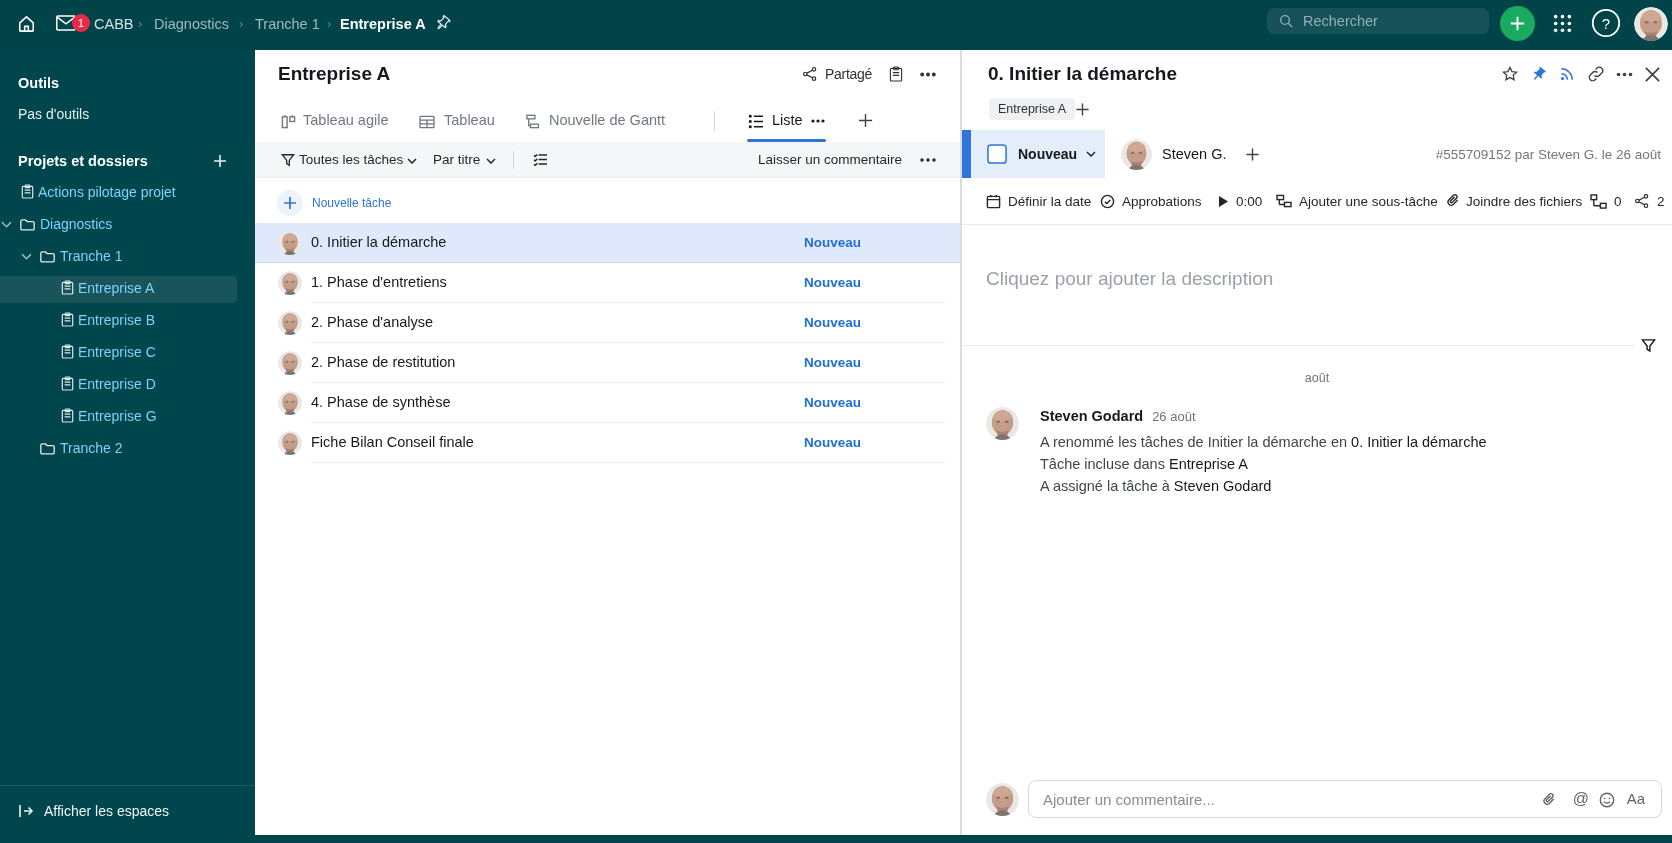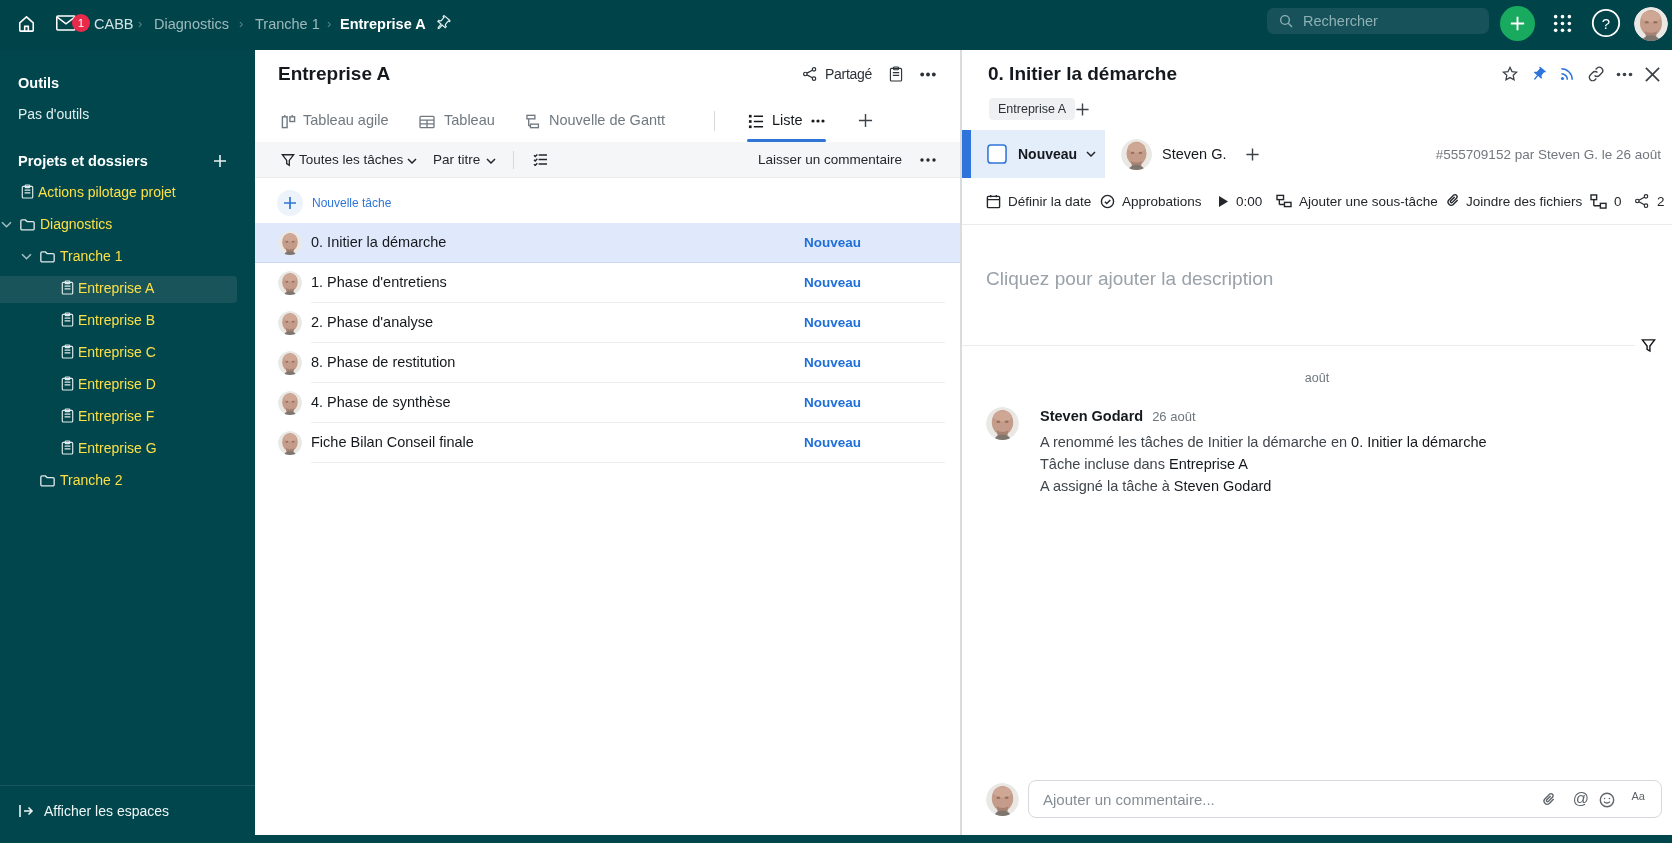--- a/index.html
+++ b/index.html
@@ -16,21 +16,21 @@
 #search { left:1267px; top:8px; width:222px; height:26px; background:#17525a; border-radius:7px; display:flex; align-items:center; color:#8fb0b4; font-size:14.5px; }
 #plusbtn { left:1500px; top:6px; width:35px; height:35px; border-radius:50%; background:#18aa5e; display:flex; align-items:center; justify-content:center; }
 #gridbtn { left:1547px; top:8px; width:30px; height:30px; display:flex; align-items:center; justify-content:center; }
 #helpbtn { left:1591px; top:8px; width:30px; height:30px; }
 #avatar-top { left:1634px; top:7px; width:34px; height:34px; border-radius:50%; overflow:hidden; }
 
 
 #sidebar { position:absolute; left:0; top:50px; width:255px; height:793px; background:#01464c; color:#e3eeee; }
 #sidebar > * { position:absolute; }
 .sb-head { font-size:14.5px; font-weight:700; color:#fdfefe; }
-.sb-item { display:flex; align-items:center; font-size:14px; height:32px; color:#fde047; }
+.sb-item { display:flex; align-items:center; font-size:14px; height:32px; color:#7dd3fc; }
 #sb-selected { left:0; top:226px; width:237px; height:27px; background:#19545b; border-radius:0 4px 4px 0; }
 #sb-bottom { left:0; top:735px; width:255px; height:50px; border-top:1px solid #1d565d; display:flex; align-items:center; padding-left:18px; color:#eef5f5; font-size:14px; }
 
 
 #midpanel { position:absolute; left:255px; top:50px; width:705px; height:785px; background:#fff; }
 #rightpanel { position:absolute; left:962px; top:50px; width:710px; height:785px; background:#fff; }
 #vsep { position:absolute; left:960px; top:50px; width:2px; height:785px; background:#d9dcdf; }
 
 
 #midpanel > * { position:absolute; }
@@ -212,28 +212,20 @@
           <path d="M5.5 9h9M5.5 13h9"></path>
         </svg>
         <span style="position:absolute; left:78px; top:8px;">Entreprise D</span>
       </div>
       <div class="sb-item" style="position:relative;">
         <svg style="position:absolute; left:61px; top:8px;" width="13" height="15" viewBox="0 0 20 22" fill="none" stroke="#dfeaea" stroke-width="1.8">
           <rect x="2" y="3" width="16" height="18" rx="1.5"></rect>
           <rect x="6.5" y="1" width="7" height="4" rx="1"></rect>
           <path d="M5.5 9h9M5.5 13h9"></path>
         </svg>
-        <span style="position:absolute; left:78px; top:8px;">Entreprise F</span>
-      </div>
-      <div class="sb-item" style="position:relative;">
-        <svg style="position:absolute; left:61px; top:8px;" width="13" height="15" viewBox="0 0 20 22" fill="none" stroke="#dfeaea" stroke-width="1.8">
-          <rect x="2" y="3" width="16" height="18" rx="1.5"></rect>
-          <rect x="6.5" y="1" width="7" height="4" rx="1"></rect>
-          <path d="M5.5 9h9M5.5 13h9"></path>
-        </svg>
         <span style="position:absolute; left:78px; top:8px;">Entreprise G</span>
       </div>
       <div class="sb-item" style="position:relative;">
         <svg style="position:absolute; left:40px; top:10px;" width="15" height="13" viewBox="0 0 18 15" fill="none" stroke="#dfeaea" stroke-width="1.6">
           <path d="M1 3.5a1.5 1.5 0 0 1 1.5-1.5h4L8.5 4h7A1.5 1.5 0 0 1 17 5.5v7a1.5 1.5 0 0 1-1.5 1.5h-13A1.5 1.5 0 0 1 1 12.5z"></path>
         </svg>
         <span style="position:absolute; left:60px; top:8px;">Tranche 2</span>
       </div>
     </div>
   <div id="sb-bottom">
@@ -385,21 +377,21 @@
           <svg width="24" height="24" viewBox="0 0 34 34">
             <circle cx="17" cy="17" r="17" fill="#eae8e5"></circle>
             <ellipse cx="17" cy="16" rx="11" ry="13" fill="#c49c89"></ellipse>
             <ellipse cx="17" cy="9.5" rx="9.5" ry="5.5" fill="#cea795"></ellipse>
             <ellipse cx="12.7" cy="15.2" rx="2" ry="1.3" fill="#96705f"></ellipse>
             <ellipse cx="21.3" cy="15.2" rx="2" ry="1.3" fill="#96705f"></ellipse>
             <path d="M11 24a8 5.5 0 0 0 12 0l-1 6H12z" fill="#a58271"></path>
             <path d="M8 34a9.5 8 0 0 1 18 0z" fill="#7d756e"></path>
           </svg>
         </div>
-        <span class="tname">8. Phase de restitution</span>
+        <span class="tname">2. Phase de restitution</span>
         <span class="tstatus">Nouveau</span>
         <div class="tline"></div>
       </div>
       <div class="trow">
         <div class="tavatar">
           <svg width="24" height="24" viewBox="0 0 34 34">
             <circle cx="17" cy="17" r="17" fill="#eae8e5"></circle>
             <ellipse cx="17" cy="16" rx="11" ry="13" fill="#c49c89"></ellipse>
             <ellipse cx="17" cy="9.5" rx="9.5" ry="5.5" fill="#cea795"></ellipse>
             <ellipse cx="12.7" cy="15.2" rx="2" ry="1.3" fill="#96705f"></ellipse>
@@ -590,17 +582,17 @@
       <svg style="position:absolute; right:106px; top:11px;" width="12" height="16" viewBox="0 0 13 17" fill="none" stroke="#5f6469" stroke-width="1.5">
           <path d="M11.5 7.5 6.8 12.2a3.4 3.4 0 0 1-4.8-4.8L7.3 2.1a2.3 2.3 0 0 1 3.2 3.2L5.8 10a1.2 1.2 0 0 1-1.7-1.7l4.2-4.2"></path>
         </svg>
       <span style="position:absolute; right:72px; top:9px; font-size:16px; color:#5f6469; font-family:'Liberation Sans',sans-serif;">@</span>
       <svg style="position:absolute; right:46px; top:11px;" width="16" height="16" viewBox="0 0 16 16" fill="none" stroke="#5f6469" stroke-width="1.4">
           <circle cx="8" cy="8" r="6.7"></circle>
           <circle cx="5.6" cy="6.5" r="0.8" fill="#5f6469" stroke="none"></circle>
           <circle cx="10.4" cy="6.5" r="0.8" fill="#5f6469" stroke="none"></circle>
           <path d="M5 9.6a3.8 3.8 0 0 0 6 0"></path>
         </svg>
-      <span style="position:absolute; right:16px; top:9px; font-size:11px; color:#5f6469;">Aa</span>
+      <span style="position:absolute; right:16px; top:9px; font-size:15px; color:#5f6469;">Aa</span>
     </div>
   </div>
 </div>
 <div id="vsep"></div>
 
 </body></html>

